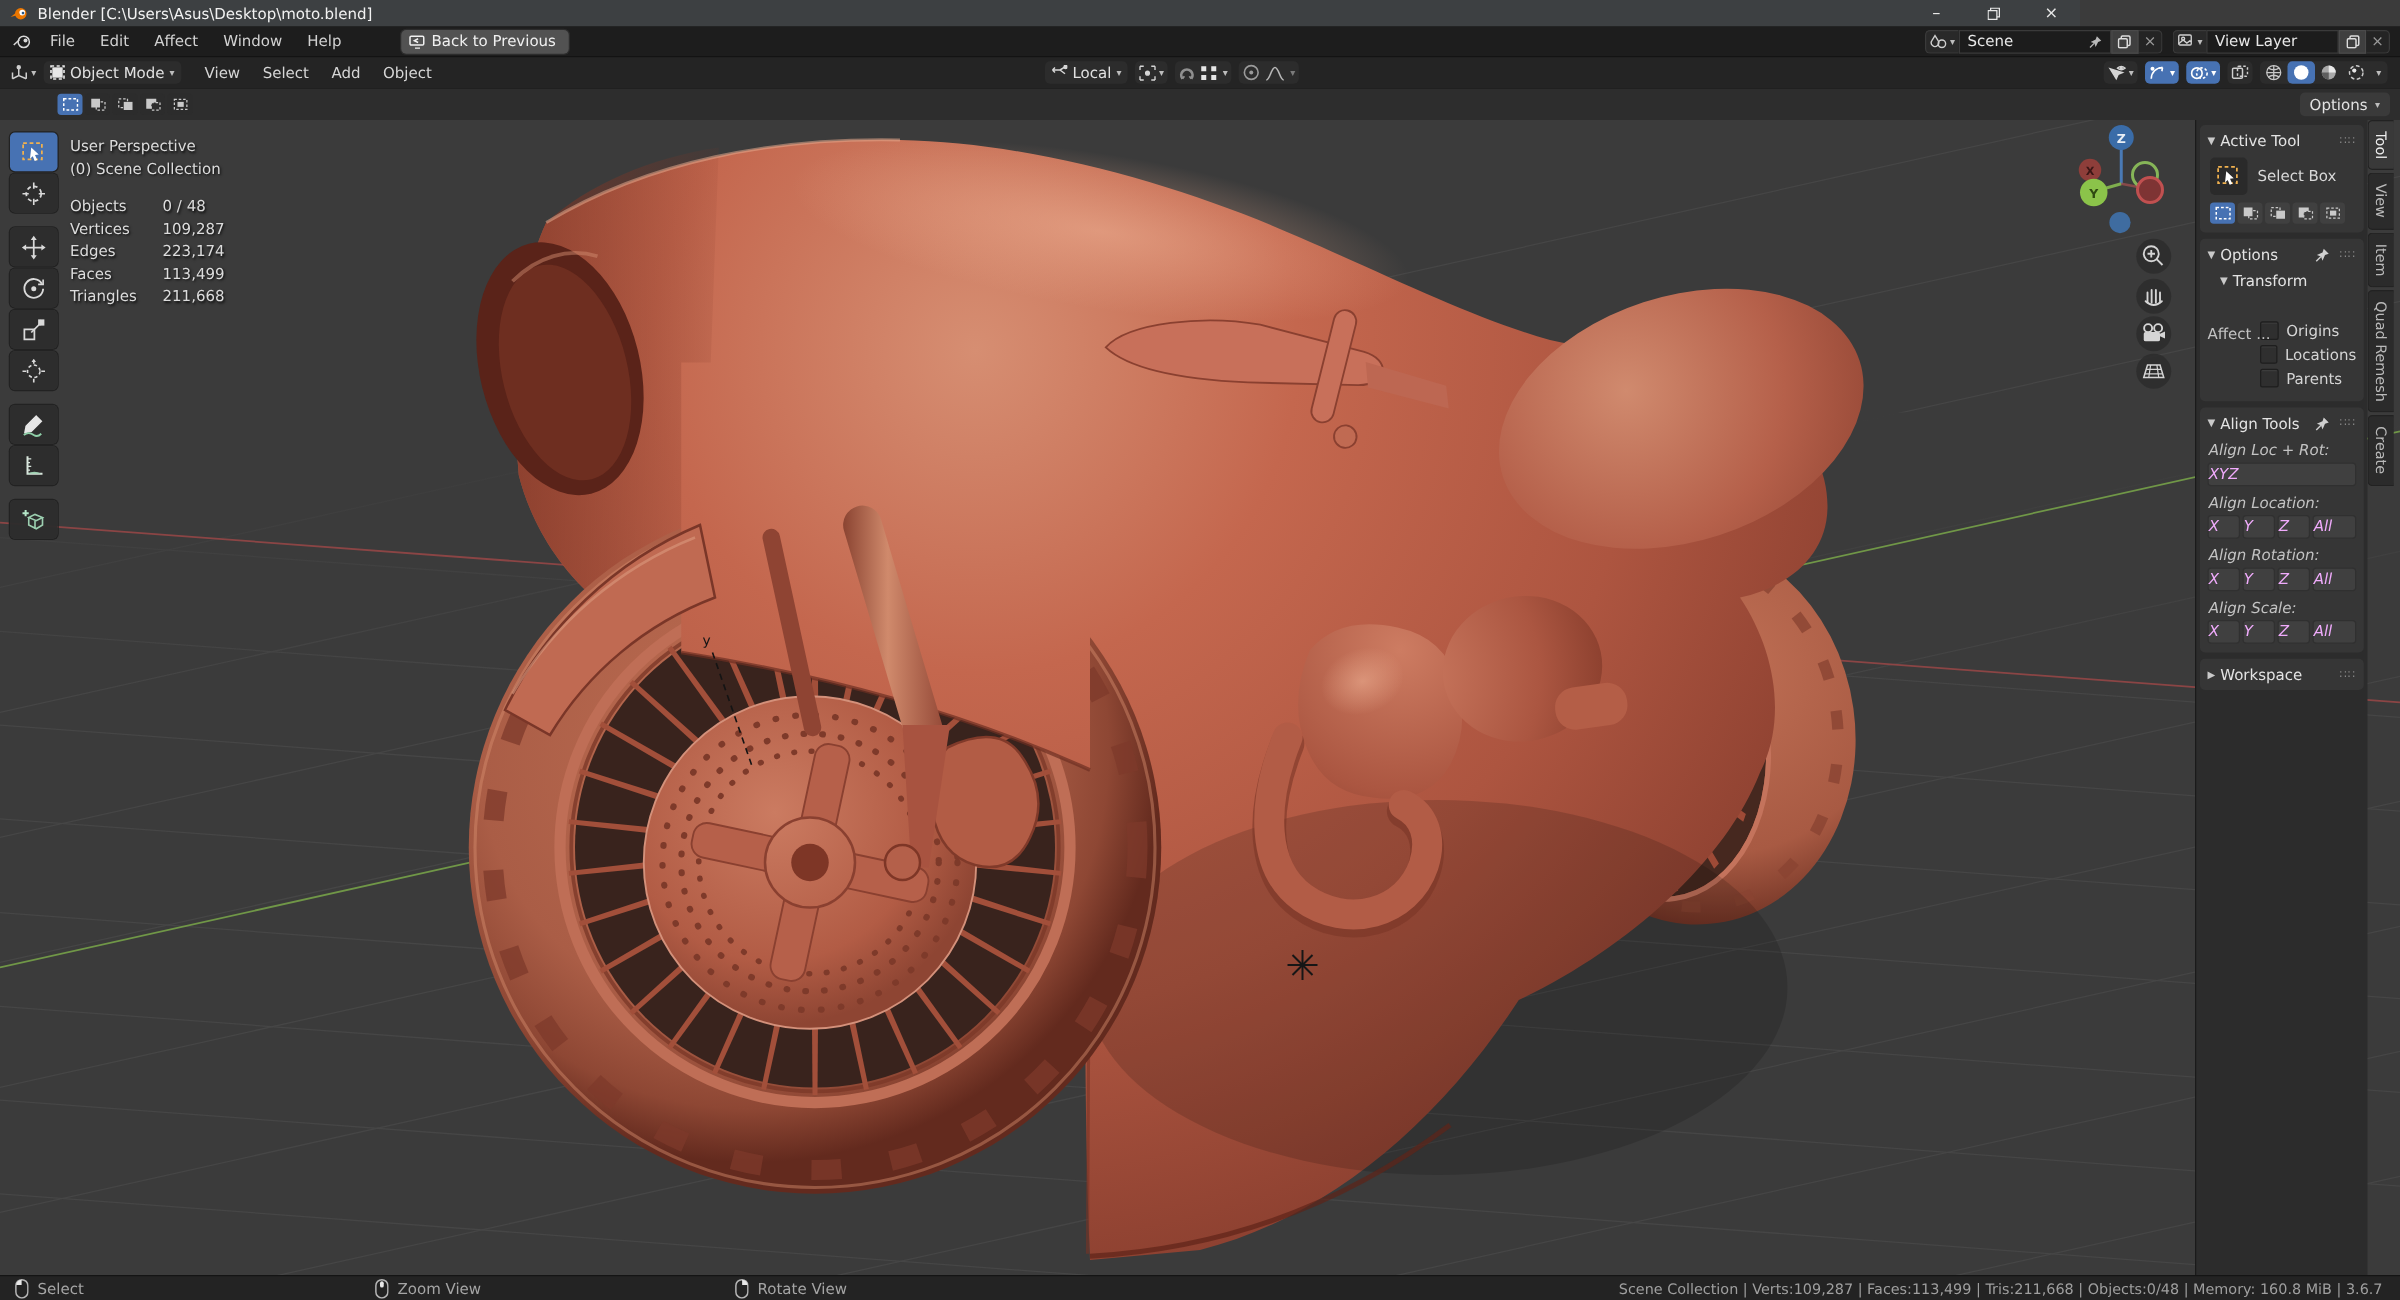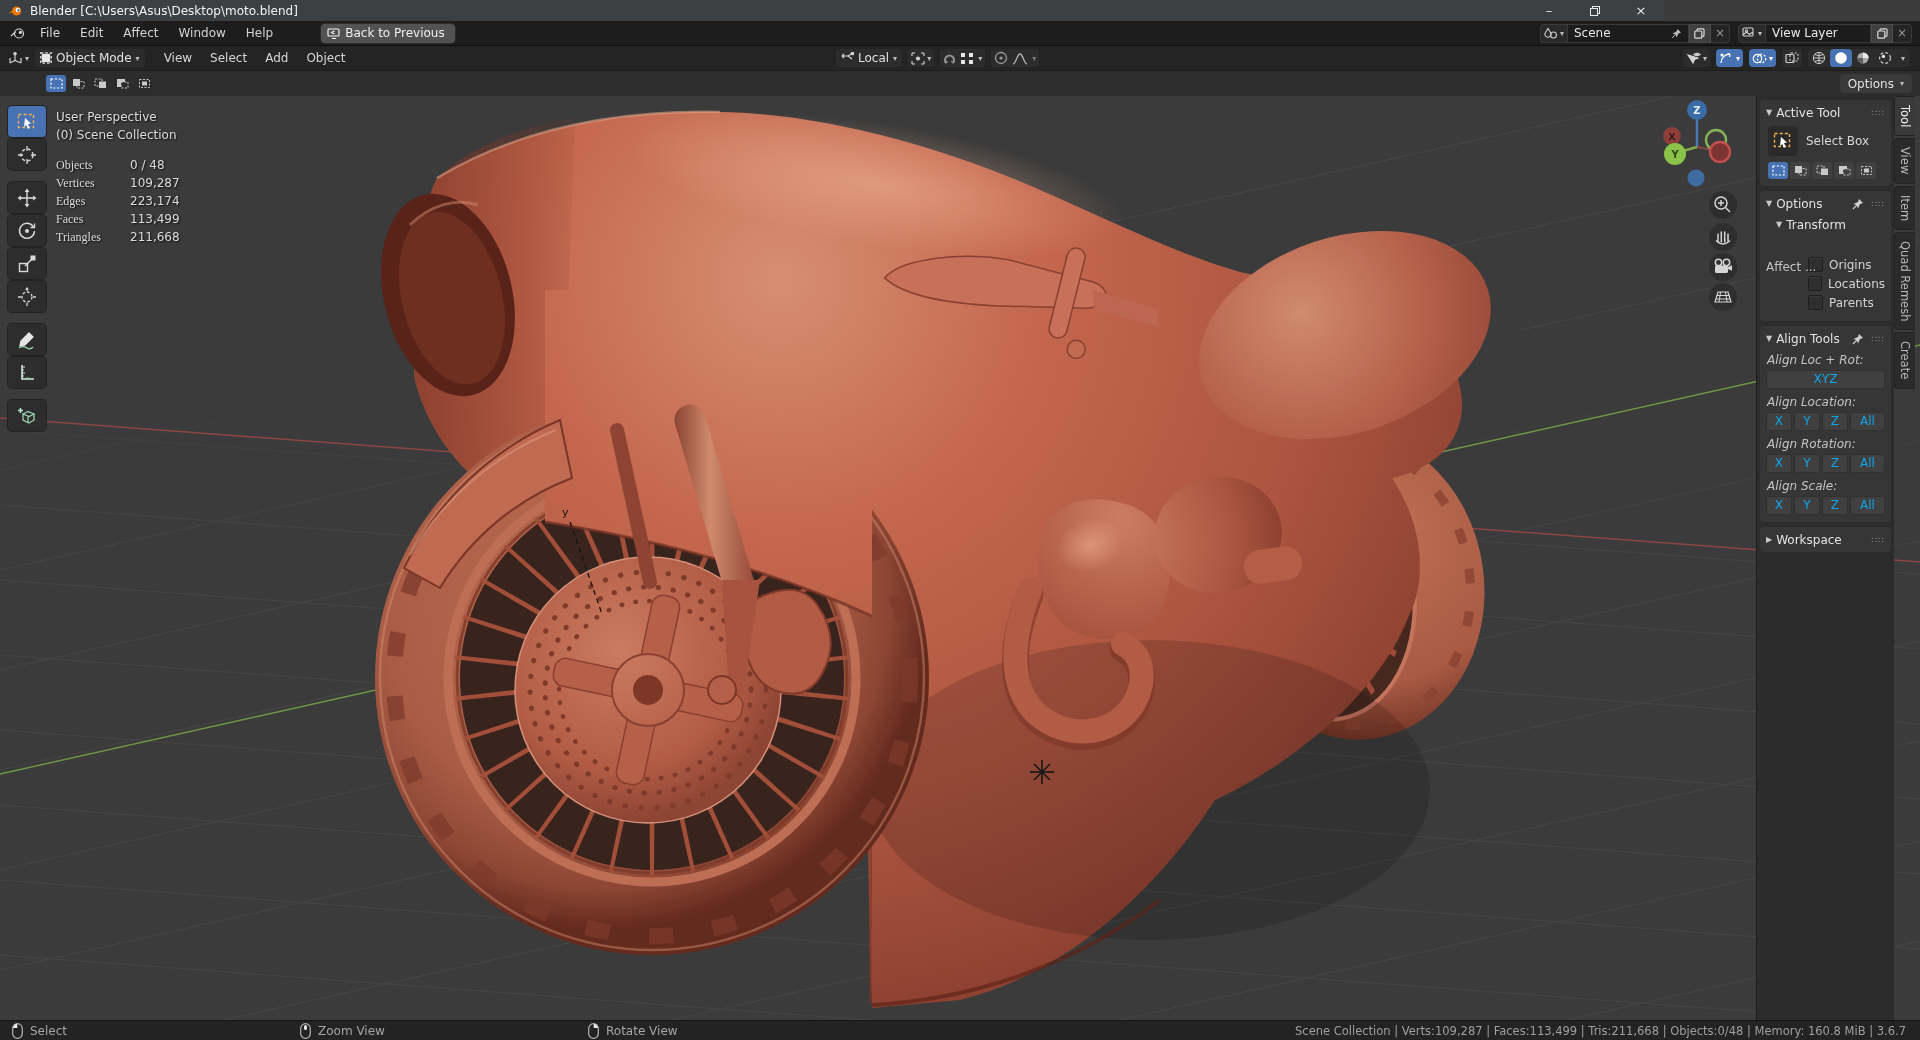--- a/index.html
+++ b/index.html
@@ -34,35 +34,35 @@
   .modebtn{width:20px;height:17px;background:#2c2c2c;border-radius:3px;display:flex;align-items:center;justify-content:center;}
   .modebtn.on{background:#4772b3;}
   
   .statusbar{left:0;top:1020px;width:1920px;height:20px;background:#232323;border-top:1px solid #141414;box-sizing:border-box;display:flex;align-items:center;color:#a5a5a5;}
   .hint{display:flex;align-items:center;gap:7px;position:absolute;top:0;height:20px;}
   .status-info{position:absolute;right:14px;top:0;height:20px;line-height:20px;color:#9f9f9f;font-size:11.5px;}
   
   .stats{left:56px;top:108px;color:#dcdcdc;text-shadow:1px 1px 2px rgba(0,0,0,.8);line-height:18px;}
   .stats .tbl{margin-top:12px;}
   .stats .row{display:flex;}
-  .stats .row .l{width:74px;font-family:Liberation Serif, serif;}
+  .stats .row .l{width:74px;}
   .toolbar{left:8px;top:106px;display:flex;flex-direction:column;gap:2px;}
   .tbtn{width:38px;height:31px;background:rgba(44,44,44,.95);border-radius:4px;display:flex;align-items:center;justify-content:center;box-shadow:0 0 0 1px #222;}
   .tbtn.on{background:#4772b3;}
   .tgap{height:8px;}
   
   .sidebar{left:1756px;top:96px;width:138px;height:924px;background:#2c2c2c;border-left:1px solid #1a1a1a;box-sizing:border-box;padding:4px 3px;}
   .panel{background:#363636;border-radius:4px;margin-bottom:5px;padding:4px 6px 7px 6px;}
   .phead{display:flex;align-items:center;gap:4px;color:#e3e3e3;height:17px;}
   .phead .grip{margin-left:auto;color:#8a8a8a;font-size:9px;letter-spacing:1px;}
   .chev{font-size:8px;color:#c9c9c9;}
   .toolrow{display:flex;align-items:center;gap:8px;margin:5px 0 6px 2px;color:#d8d8d8;}
   .toolicon{width:30px;height:30px;background:#2a2a2a;border-radius:4px;display:flex;align-items:center;justify-content:center;}
   .label{color:#c3c3c3;margin:6px 0 3px 1px;font-style:italic;}
-  .btn{background:#404040;border:1px solid #303030;border-radius:3px;color:#0ea5e9;text-align:center;height:17px;line-height:17px;}
+  .btn{background:#404040;border:1px solid #303030;border-radius:3px;color:#f0abfc;height:17px;line-height:17px;font-style:italic;}
   .axisgrid{display:grid;grid-template-columns:1fr 1fr 1fr 1.35fr;gap:2px;}
   .ckrow{display:flex;align-items:center;gap:6px;margin:4px 0 4px 42px;color:#d4d4d4;}
   .ckbox{width:13px;height:13px;background:#2f2f2f;border:1px solid #1e1e1e;border-radius:2px;box-shadow:inset 0 1px 0 #3c3c3c;}
   .affect{position:absolute;color:#c3c3c3;}
   .tabs{left:1894px;top:96px;width:26px;display:flex;flex-direction:column;gap:2px;align-items:flex-start;}
   .tab{writing-mode:vertical-rl;background:#2b2b2b;color:#b9b9b9;border-radius:4px 0 0 4px;padding:8px 3px;font-size:11.5px;border:1px solid #222;border-right:none;}
   .tab.on{background:#393939;color:#ededed;}
   svg{display:block;}
 </style>
 </head>

